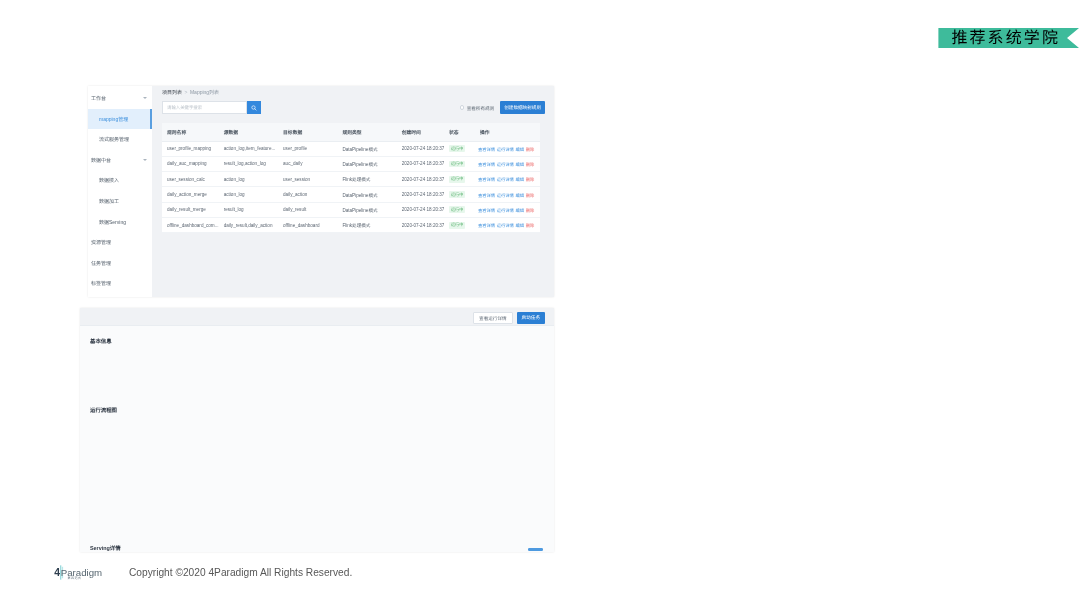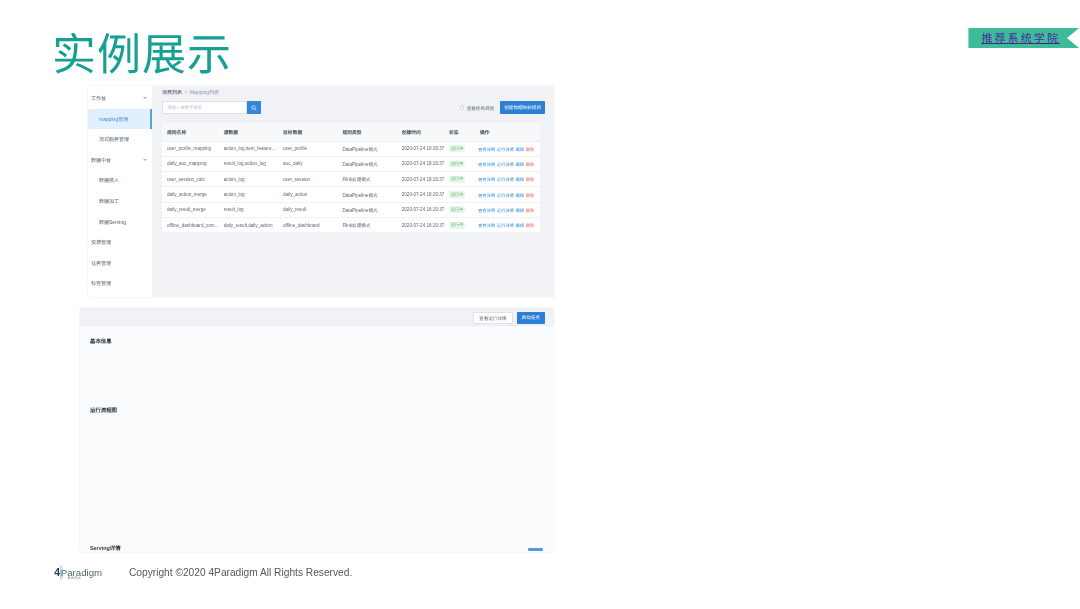--- a/index.html
+++ b/index.html
@@ -5,22 +5,22 @@
 <style>
   html,body{margin:0;padding:0;}
   body{width:1080px;height:609px;background:#fff;overflow:hidden;
        font-family:"Liberation Sans",sans-serif;}
   .slide{position:relative;width:1080px;height:609px;background:#fff;}
 
   
   .slide-title{position:absolute;left:52px;top:31px;font-size:44px;line-height:1.1;
     color:#16a092;letter-spacing:1px;font-weight:400;}
   .badge{position:absolute;right:1px;top:28px;height:20px;background:#3ebb9b;
-    color:#4c1d95;font-size:11px;line-height:20px;padding:0 19px 0 13px;letter-spacing:2.1px;
-    clip-path:polygon(0 0,100% 0,calc(100% - 12px) 50%,100% 100%,0 100%);text-decoration:underline;}
+    color:#000000;font-size:16px;line-height:20px;padding:0 19px 0 13px;letter-spacing:2.1px;
+    clip-path:polygon(0 0,100% 0,calc(100% - 12px) 50%,100% 100%,0 100%);}
   .footer{position:absolute;left:54px;top:562px;display:flex;align-items:center;}
   .footer-logo{position:relative;width:53px;height:21px;}
   .footer-copy{margin-left:22px;font-size:10.2px;color:#575757;letter-spacing:0px;
     font-family:"Liberation Sans",sans-serif;white-space:nowrap;}
 
   
   .shot{position:absolute;background:#f0f2f5;overflow:hidden;
         box-shadow:0 0 2px rgba(0,0,0,0.10);}
   .shot *{box-sizing:border-box;}
 
@@ -79,21 +79,20 @@
   #p2 .fields{position:absolute;left:10px;top:28px;right:10px;}
   #p2 .flowdesc{position:absolute;left:10px;top:97px;font-size:4.6px;color:#454e5a;white-space:nowrap;}
   #p2 .flow{position:absolute;left:8px;top:108px;width:456px;height:100px;}
   #p2 .hscroll{position:absolute;left:448px;bottom:1.5px;width:15px;height:2.4px;background:#4e9ae0;border-radius:1.2px;}
 </style>
 </head>
 <body>
 
 <div class="slide">
 
-  <div class="slide-title">实例展示</div>
 
   <div class="badge">推荐系统学院</div>
 
   <div class="shot" id="p1">
     <div class="sidebar" id="p1-sidebar">
         <div class="side-item group" style="top: 2px;"><span>工作台</span><span class="caret"></span></div>
         <div class="side-item child active" style="top: 22.6px;"><span>mapping管理</span></div>
         <div class="side-item child" style="top: 43.2px;"><span>流式服务管理</span></div>
         <div class="side-item group" style="top: 63.8px;"><span>数据中台</span><span class="caret"></span></div>
         <div class="side-item child" style="top: 84.4px;"><span>数据接入</span></div>

